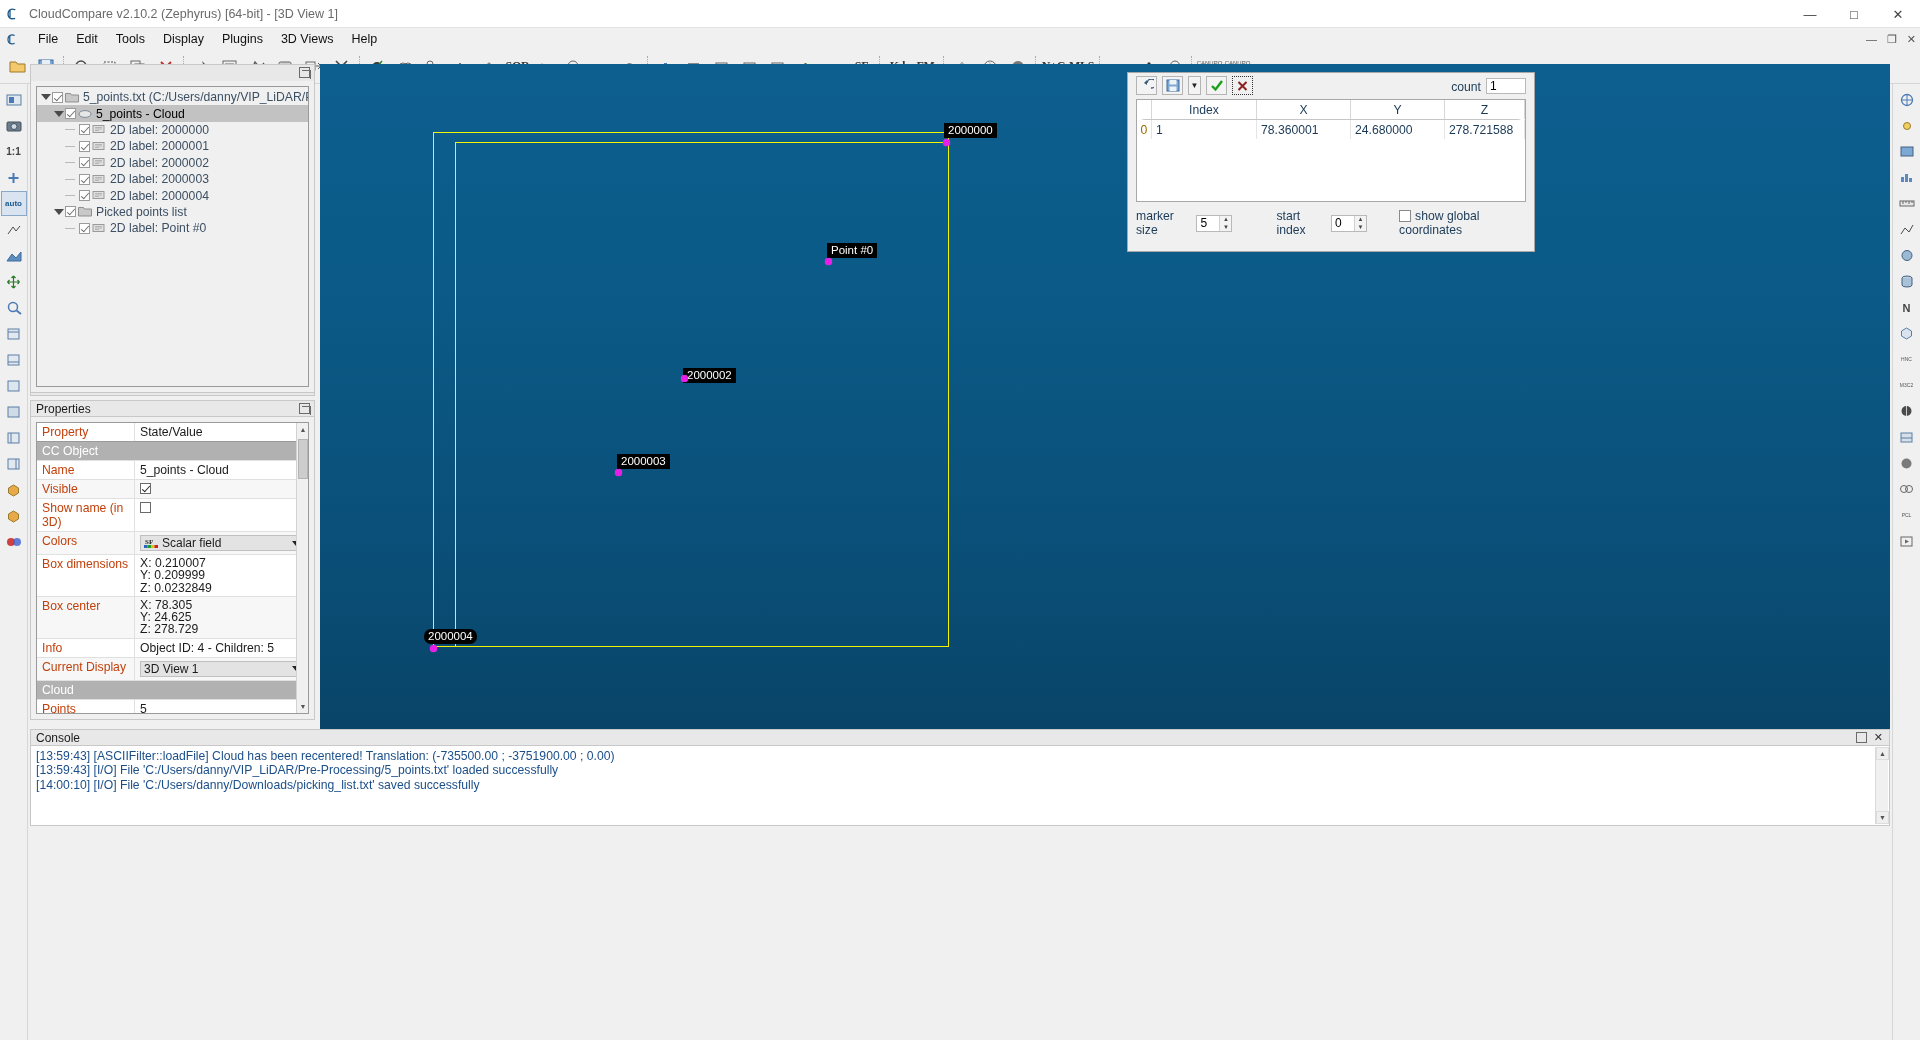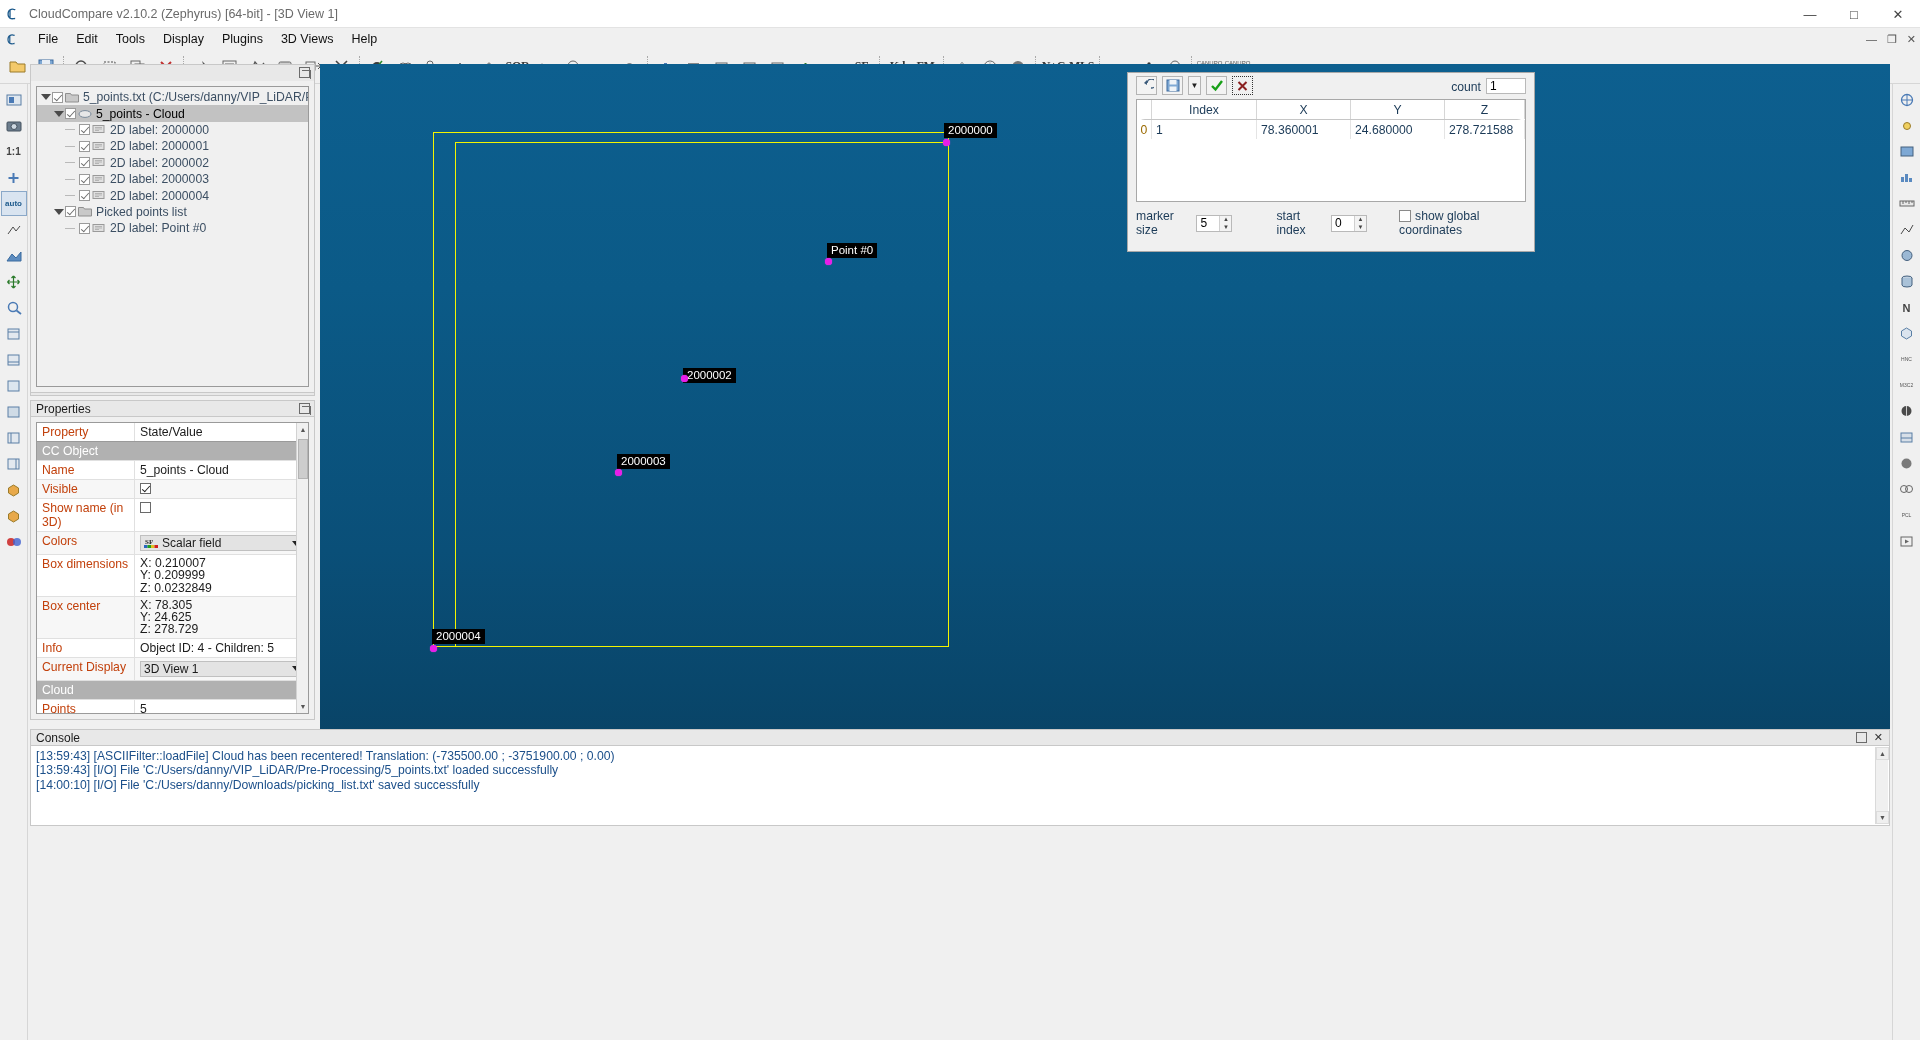--- a/index.html
+++ b/index.html
@@ -831,21 +831,21 @@
   <div class="bbox" style="left:135px;top:78px;width:494px;height:505px;"></div>
   <div id="view-labels">
       <div class="plabel" style="left: 624px; top: 59px;">2000000</div>
       <div class="pt" style="left: 623px; top: 75px;"></div>
       <div class="plabel" style="left: 507px; top: 179px;">Point #0</div>
       <div class="pt" style="left: 505px; top: 194px;"></div>
       <div class="plabel" style="left: 363px; top: 304px;">2000002</div>
       <div class="pt" style="left: 361px; top: 311px;"></div>
       <div class="plabel" style="left: 297px; top: 390px;">2000003</div>
       <div class="pt" style="left: 295px; top: 405px;"></div>
-      <div class="plabel" style="left: 112px; top: 565px;">2000004</div>
+      <div class="plabel" style="left: 104px; top: 565px; border-radius: 7px;">2000004</div>
       <div class="pt" style="left: 110px; top: 581px;"></div>
     </div>
   <svg class="axis" viewBox="0 0 36 40">
     <path d="M6 38 L6 6" stroke="#22cc22" stroke-width="2.4"></path>
     <path d="M6 38 L28 38" stroke="#dd2222" stroke-width="2.4"></path>
   </svg>
 </div>
 
 <div id="pick-dlg">
   <div class="dlg-tb">

